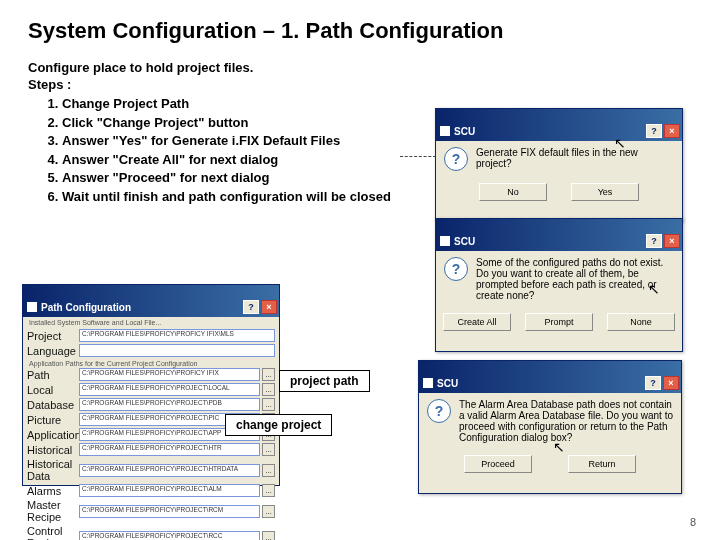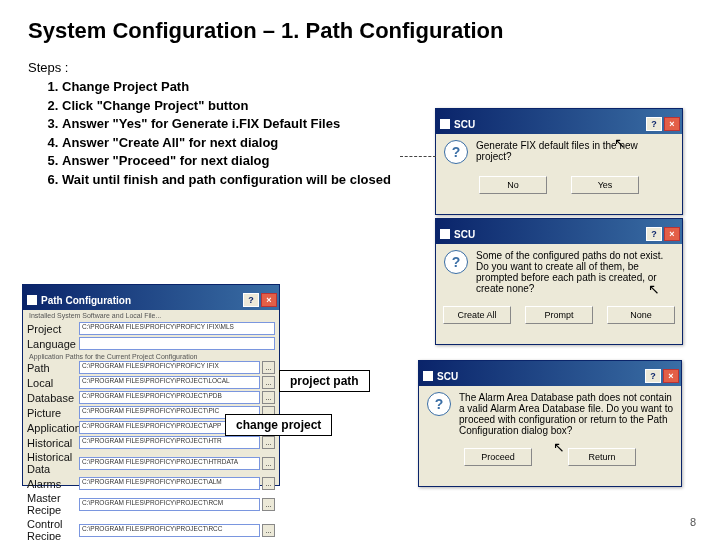--- a/index.html
+++ b/index.html
@@ -25,21 +25,21 @@
     color: #000;
     margin: 4px 0 16px 0;
   }
   .intro {
     font-size: 13px;
     font-weight: bold;
     margin: 0 0 2px 0;
   }
   .steps-label {
     font-size: 13px;
-    font-weight: normal;
+    font-weight: bold;
     margin: 0 0 4px 0;
   }
   ol.steps {
     margin: 0;
     padding-left: 20px;
     font-size: 13px;
     font-weight: bold;
   }
   ol.steps li {
     margin: 0 0 3px 14px;
@@ -60,21 +60,21 @@
     border: 1px solid #0a246a;
     box-shadow: 1px 1px 3px rgba(0,0,0,0.3);
     font-size: 9px;
   }
   .titlebar {
     height: 20px;
     background: linear-gradient(to right, #0a246a, #3a6ea5);
     color: #fff;
     display: flex;
     align-items: center;
-    padding: 5px 2px 0 4px;
+    padding: 12px 2px 0 4px;
     font-size: 10px;
     font-weight: bold;
     position: relative;
   }
   .titlebar .appicon {
     width: 10px; height: 10px;
     background: #fff;
     margin-right: 4px;
     display: inline-block;
   }
@@ -203,20 +203,21 @@
     position: absolute;
     border-top: 1px dashed #444;
   }
 </style>
 </head>
 <body>
 
 <div class="slide">
   <div class="title">System Configuration – 1. Path Configuration</div>
 
+  <div class="intro">Configure place to hold project files.</div>
   <div class="steps-label">Steps :</div>
   <ol class="steps">
     <li>Change Project Path</li>
     <li>Click "Change Project" button</li>
     <li>Answer "Yes" for Generate i.FIX Default Files</li>
     <li>Answer "Create All" for next dialog</li>
     <li>Answer "Proceed" for next dialog</li>
     <li>Wait until finish and path configuration will be closed</li>
   </ol>
 

